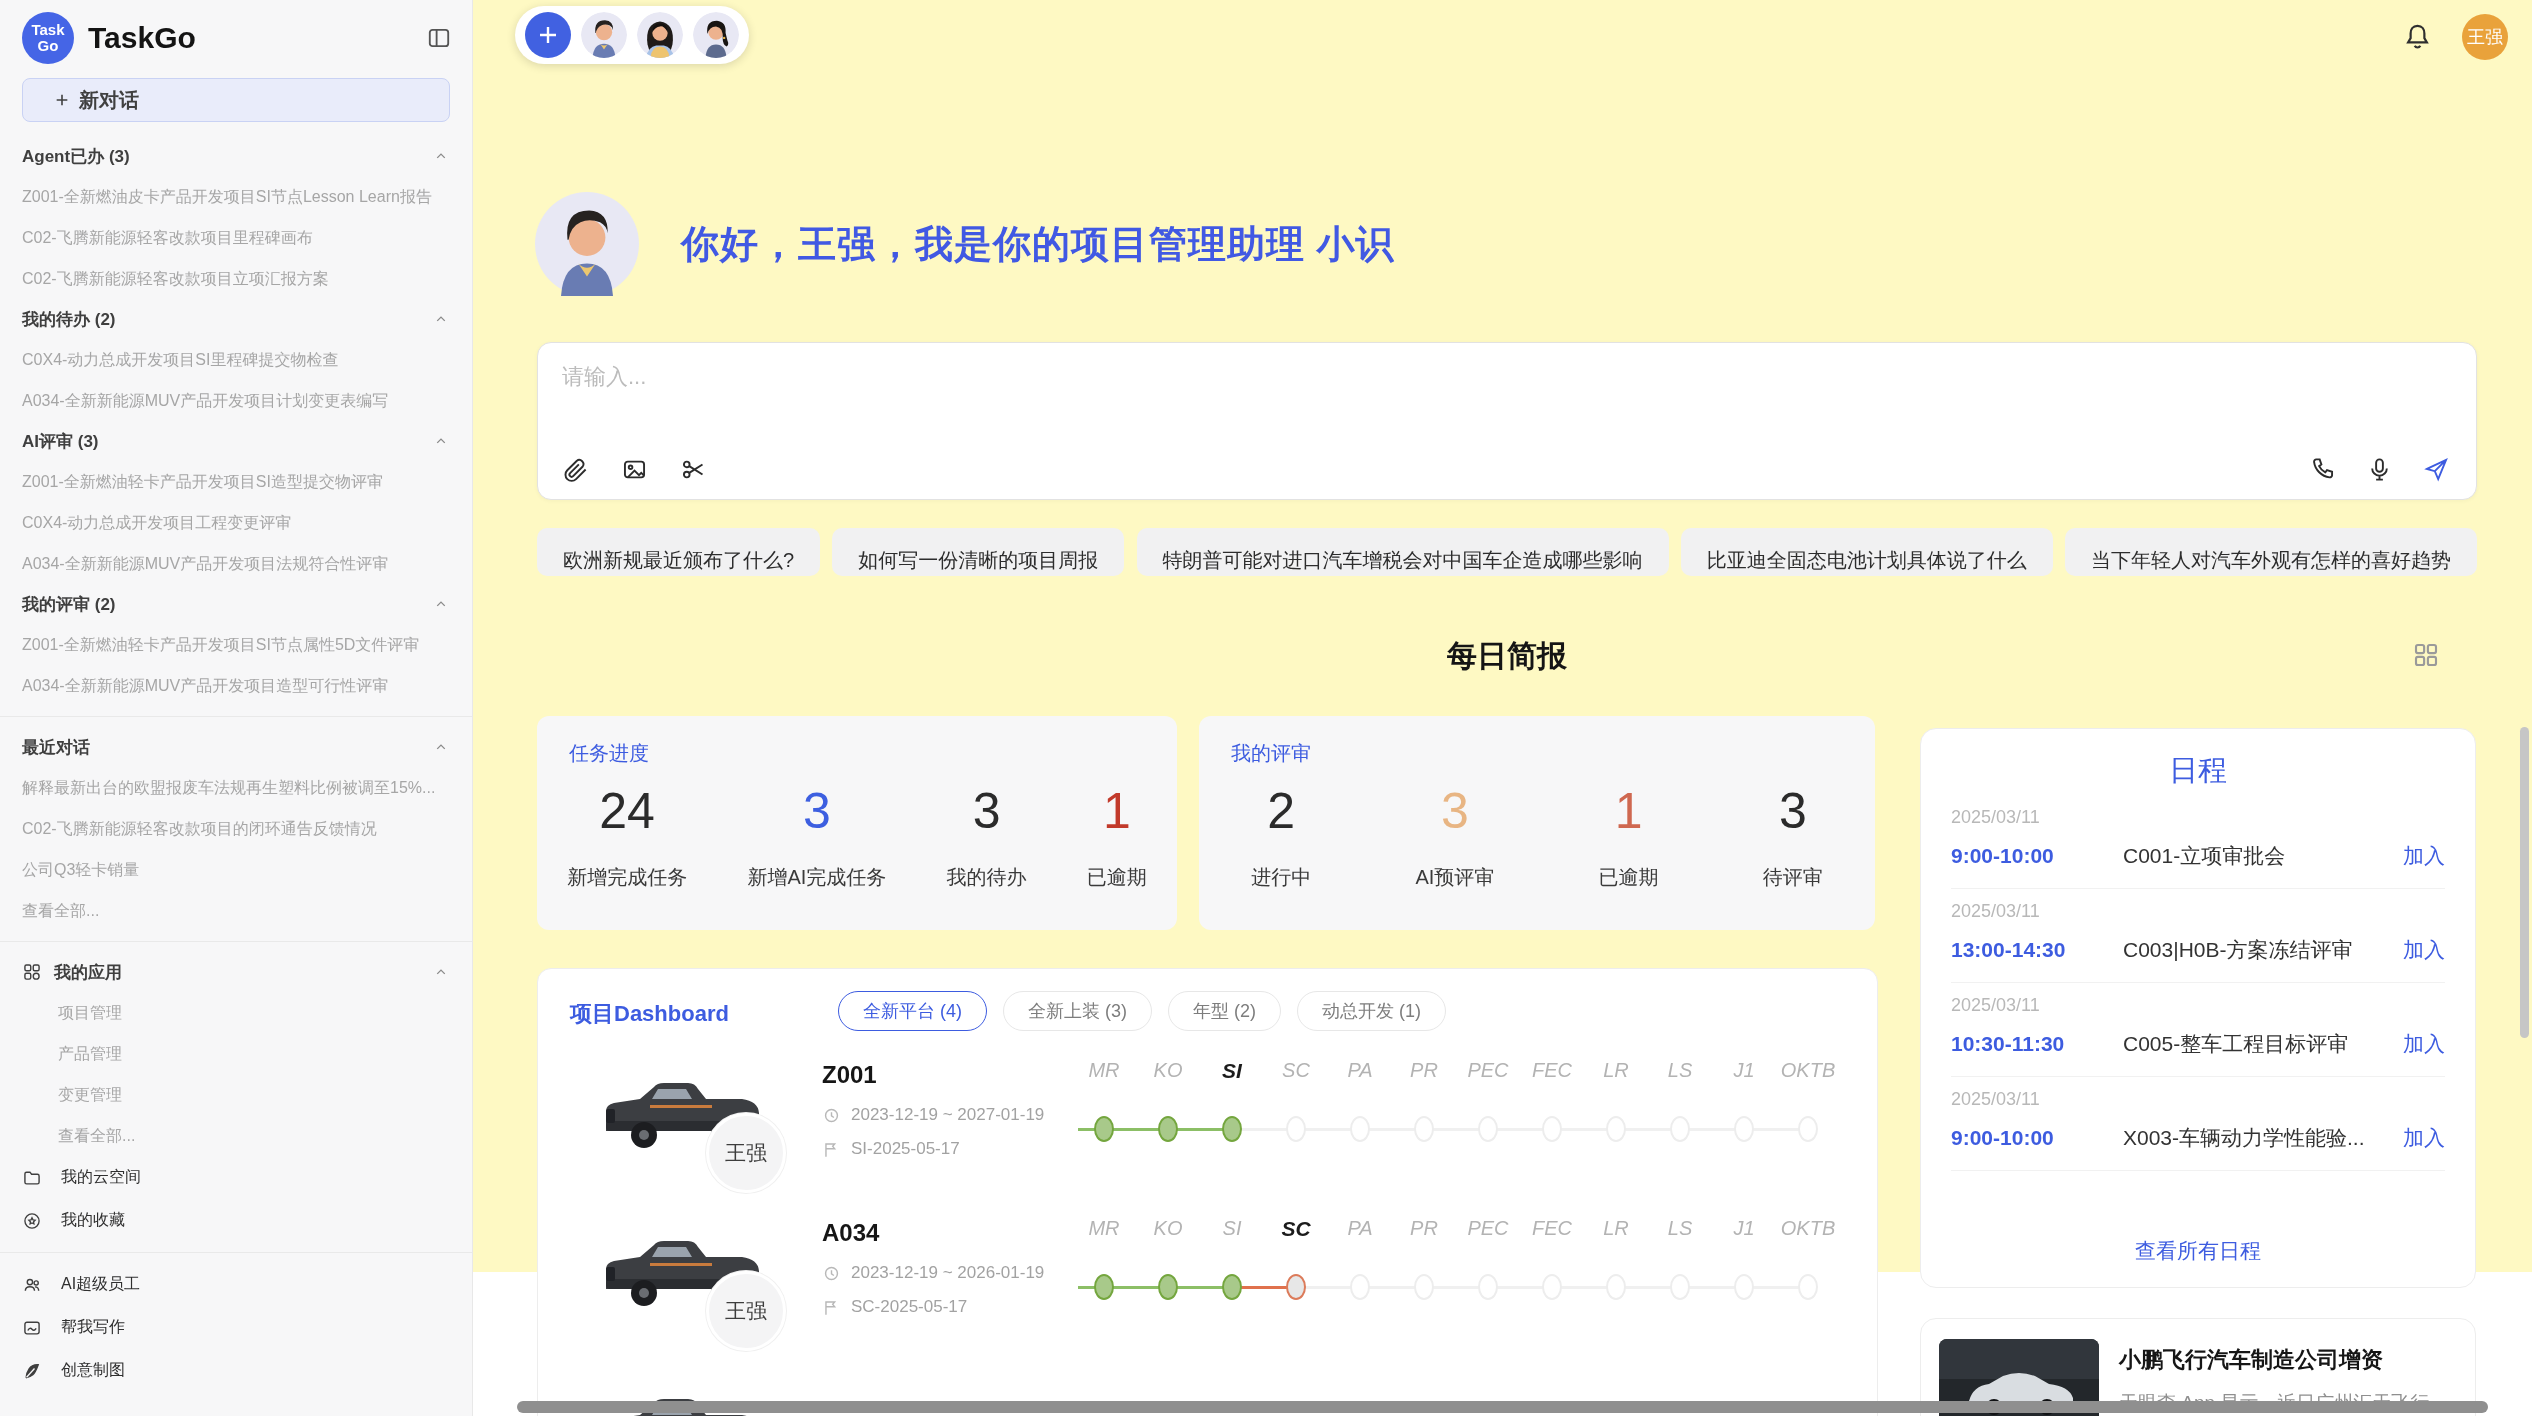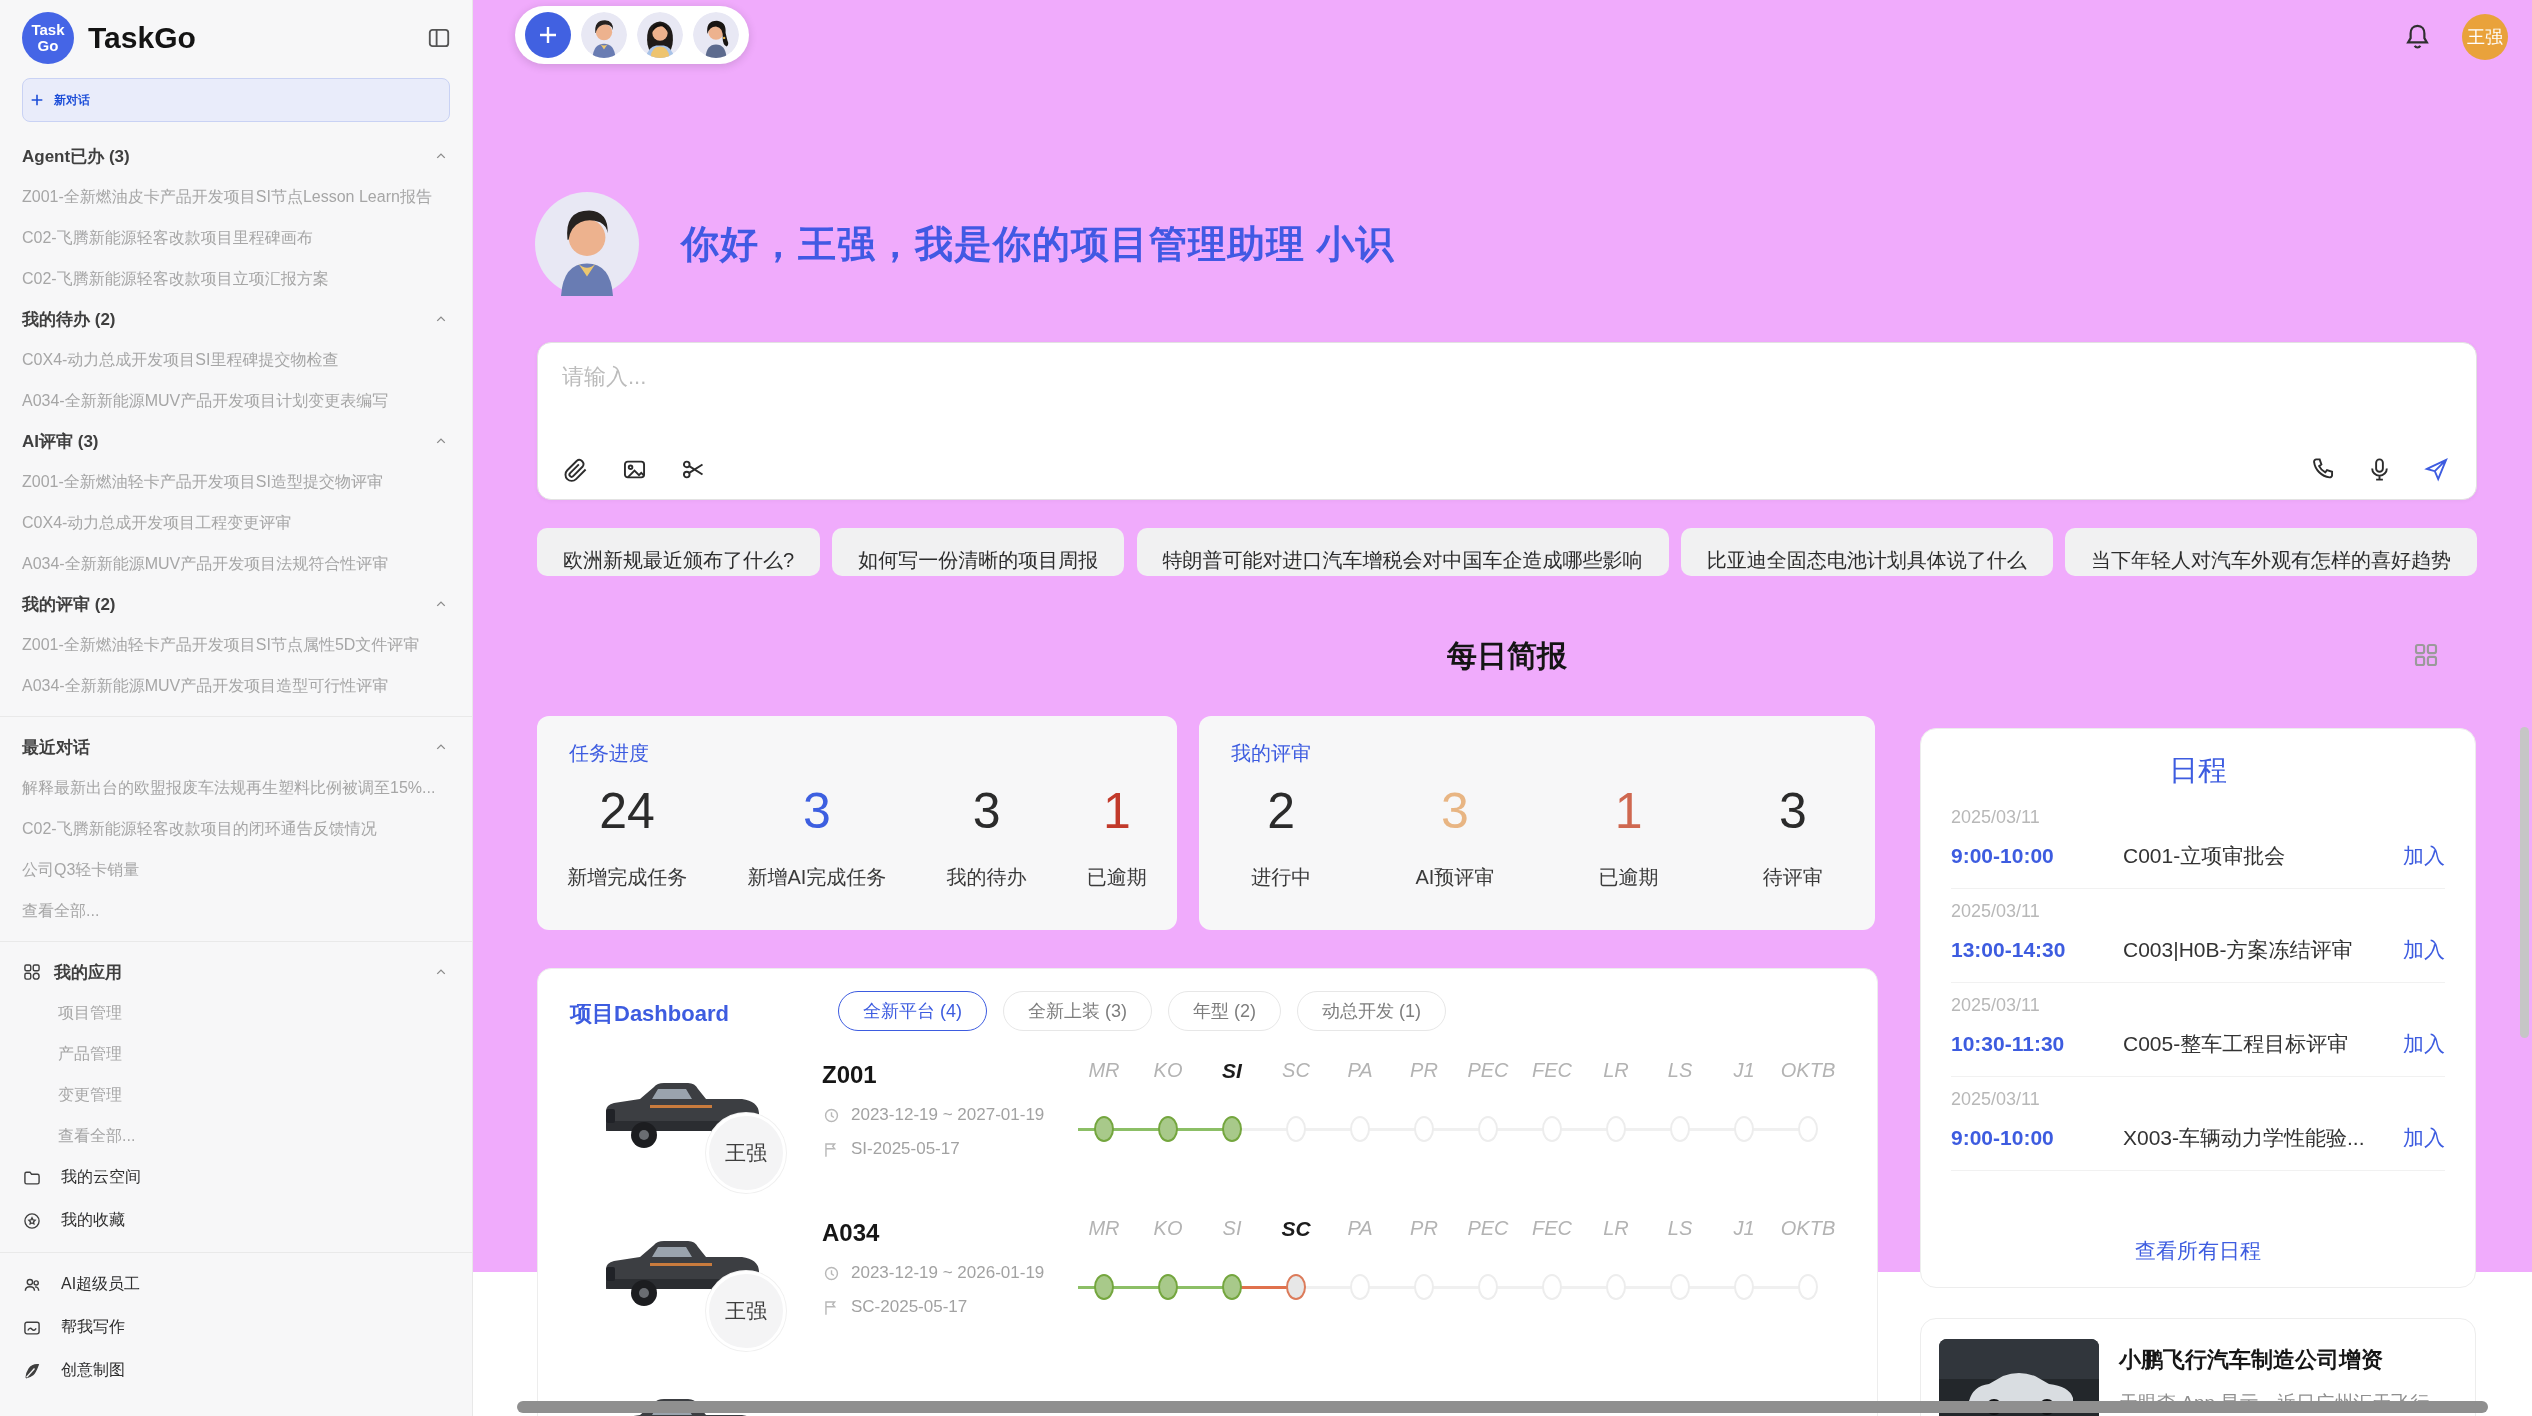--- a/index.html
+++ b/index.html
@@ -10,37 +10,37 @@
   
   .sidebar { position:absolute; left:0; top:0; width:473px; height:1416px;
     background:#f7f7f8; border-right:1px solid #e8e8e8; }
   .logo-row { position:relative; height:76px; padding:12px 22px; display:flex; align-items:center; }
   .logo { width:52px; height:52px; border-radius:50%; background:#4565e6; color:#fff;
     display:flex; flex-direction:column; align-items:center; justify-content:center;
     font-size:15px; font-weight:700; line-height:16px; }
   .app-title { margin-left:14px; font-size:30px; font-weight:700; color:#141414; }
   .collapse-btn { position:absolute; right:20px; top:25px; width:26px; height:26px; color:#555; cursor:pointer; }
   .new-chat { position:absolute; left:22px; right:22px; top:78px; height:44px;
-    background:#e9ecfa; border:1px solid #c9d2f4; border-radius:8px; color:#1d4ed8;
-    font-size:12px; font-weight:600; display:flex; align-items:center; gap:9px; padding-left:6px; cursor:pointer; }
+    background:#e9ecfa; border:1px solid #c9d2f4; border-radius:8px; color:#404040;
+    font-size:20px; font-weight:600; display:flex; align-items:center; gap:9px; padding-left:31px; cursor:pointer; }
   .side-nav { position:absolute; left:0; right:0; top:130px; bottom:0; padding:6px 22px 0 22px; overflow:hidden; }
   .grp-hd { height:40px; display:flex; align-items:center; justify-content:space-between;
     font-size:17px; font-weight:600; color:#3f3f3f; cursor:pointer;text-align:right; }
   .grp-hd .chev { width:18px; height:18px; color:#8a8a8a; }
   .side-item { height:41px; line-height:41px; font-size:16px; color:#a6a6a6; white-space:nowrap;
     overflow:hidden; cursor:pointer; }
   .side-div { border-top:1px solid #e9e9e9; margin:10px -22px; }
   .hd-ic { width:20px; height:20px; color:#3f3f3f; margin-right:12px; }
   .grp-hd .hd-left { display:flex; align-items:center; }
   .sub-item { padding-left:36px; }
   .icon-row { height:43px; display:flex; align-items:center; gap:19px; font-size:16px; color:#2f2f2f; cursor:pointer; }
   .icon-row .hd-ic { margin-right:0; }
 
   
-  .main { position:absolute; left:473px; top:0; width:2059px; height:1272px; background:#f0abfc; }
+  .main { position:absolute; left:473px; top:0; width:2059px; height:1272px; background:#fef9c3; }
 
   .pill-bar { position:absolute; left:42px; top:6px; height:58px; border-radius:30px; background:#fff;
     box-shadow:0 2px 10px rgba(0,0,0,.14); display:flex; align-items:center; gap:10px; padding:0 10px; }
   .plus-btn { width:46px; height:46px; border-radius:50%; background:#4161e1; display:flex;
     align-items:center; justify-content:center; cursor:pointer; border:none; }
   .plus-btn svg { width:24px; height:24px; color:#fff; }
   .pav { width:46px; height:46px; border-radius:50%; cursor:pointer; }
 
   .top-right { position:absolute; right:24px; top:14px; display:flex; align-items:center; gap:28px; }
   .bell { width:33px; height:33px; color:#2f2f2f; cursor:pointer; }

